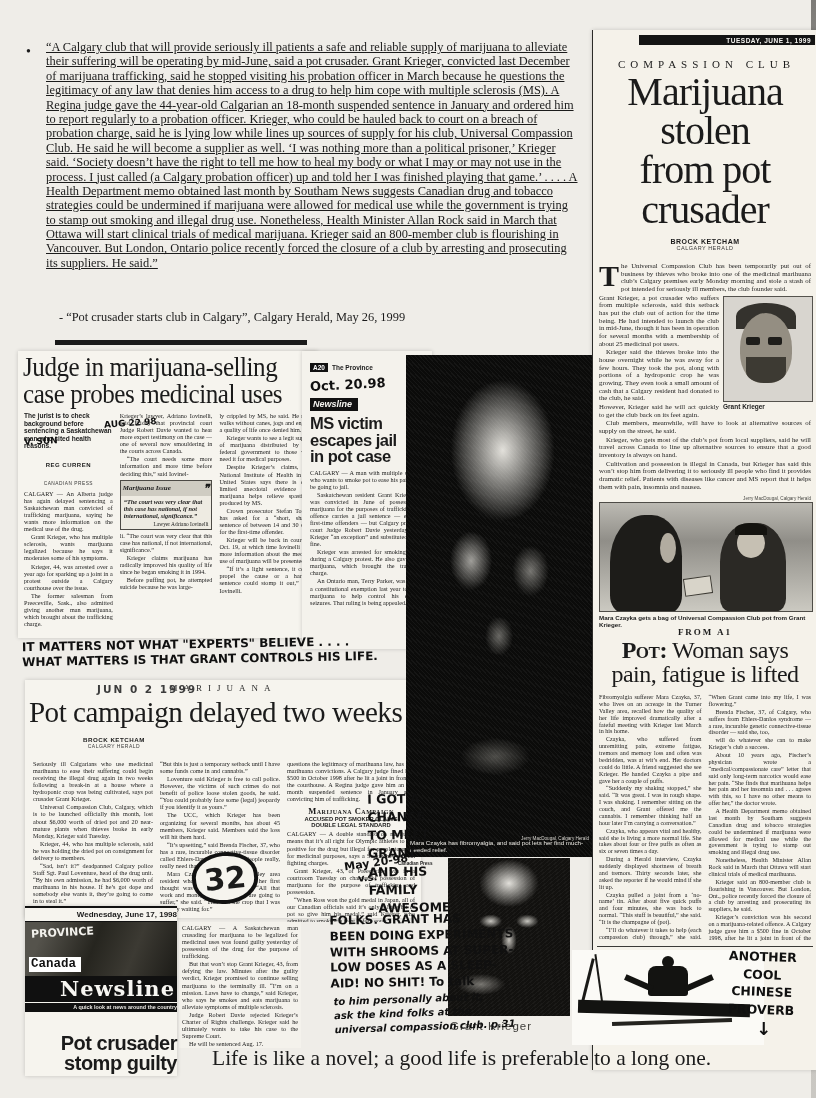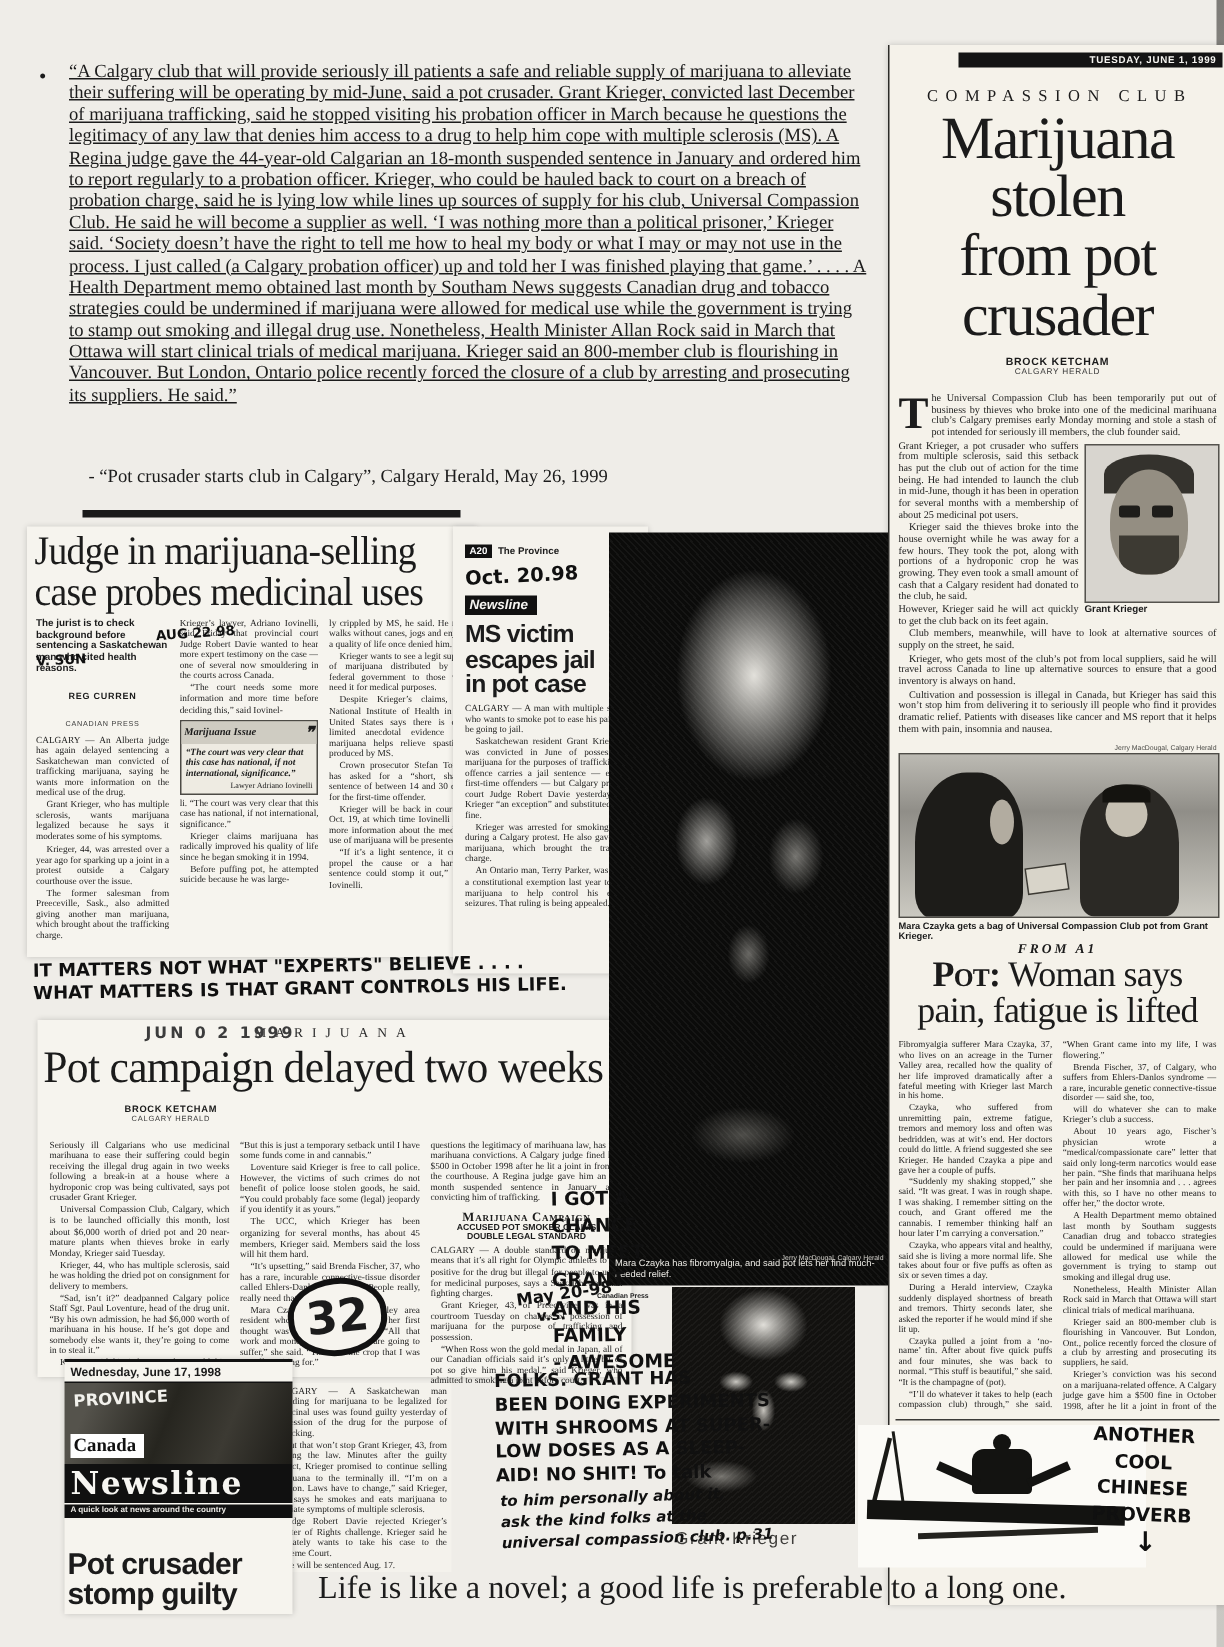--- a/index.html
+++ b/index.html
@@ -99,21 +99,21 @@
   .camp-head{font-size:30px;letter-spacing:-.5px;transform:scaleX(.97);transform-origin:left;}
   .subhead1{font-weight:bold;font-variant:small-caps;font-size:8.5px;text-align:center;letter-spacing:.5px;}
   .subhead2{font-family:"Liberation Sans",sans-serif;font-weight:bold;font-size:5.8px;text-align:center;}
   .badge32{border:4px solid #111;border-radius:50%/46%;width:58px;height:44px;display:flex;align-items:center;justify-content:center;
       font-family:"DejaVu Sans",sans-serif;font-weight:bold;font-size:30px;transform:rotate(-6deg);background:#f6f4ee;}
   
   .cn-date{font-family:"Liberation Sans",sans-serif;font-weight:bold;font-size:8px;padding:2px 0 2px 4px;
       border-top:2px solid #111;border-bottom:1.5px solid #111;}
   .cn-img{height:54px;background:linear-gradient(112deg,#55534c 12%,#26251f 45%,#3c3a33 70%,#1c1b17 100%);position:relative;}
   .cn-prov{position:absolute;left:6px;top:4px;color:#f2f1ec;font-size:11px;transform:rotate(-3deg);}
-  .cn-canada{position:absolute;left:4px;bottom:4px;background:#fff;color:#111;font-family:Liberation Serif, serif;
+  .cn-canada{position:absolute;left:4px;bottom:4px;background:#fff;color:#111;font-family:Liberation Mono, monospace;
       font-weight:bold;font-size:12.5px;padding:0 5px 1px 2px;}
   .cn-banner{background:#101010;color:#f7f6f2;font-family:"DejaVu Serif",serif;font-weight:bold;font-size:21px;
       padding:0 2px 1px 4px;letter-spacing:1px;}
   .cn-tagline{background:#101010;color:#eceae5;font-family:"Liberation Sans",sans-serif;font-weight:bold;
       font-size:5.4px;padding:1px 0 2px 4px;margin-top:1px;}
   .cn-head{font-family:"Liberation Sans",sans-serif;font-weight:bold;font-size:20px;line-height:1.0;letter-spacing:-.5px;margin-top:21px;}
   .edge{background:linear-gradient(180deg,#7d7b77,#b9b7b2 30%,#cac8c3);}
 </style>
 </head>
 <body>
@@ -268,21 +268,21 @@
       <div>WITH SHROOMS AT SUPER-</div>
       <div>LOW DOSES AS A SLEEP-</div>
       <div>AID!  NO SHIT!  To talk</div>
     </div>
   <div class="abs hw" style="left:334px;top:992px;font-size:10px;font-style:italic;line-height:1.4;transform:rotate(-2deg);z-index:6;">
       <div>to him personally about it,</div>
       <div>ask the kind folks at the</div>
       <div>universal compassion club. p.31</div>
     </div>
 
-  <div class="abs clip" style="left:43px;top:906px;width:152px;height:170px;z-index:2;">
+  <div class="abs clip" style="left:25px;top:906px;width:152px;height:170px;z-index:2;text-align:right;">
     <div class="cn-date">Wednesday, June 17, 1998</div>
     <div class="cn-img">
       <div class="cn-prov hw">PROVINCE</div>
       <div class="cn-canada">Canada</div>
     </div>
     <div class="cn-banner">Newsline</div>
     <div class="cn-tagline">A quick look at news around the country</div>
     <div class="cn-head" style="padding-left:2px;">
       <div>Pot crusader</div>
       <div>stomp guilty</div>
@@ -336,21 +336,21 @@
           <div class="para">Cultivation and possession is illegal in Canada, but Krieger has said this won’t stop him from delivering it to seriously ill people who find it provides dramatic relief. Patients with diseases like cancer and MS report that it helps them with pain, insomnia and nausea.</div>
         </div>
     </div>
     <div class="abs credit" style="left:6px;top:466px;width:212px;">Jerry MacDougal, Calgary Herald</div>
     <div class="abs duo-photo" style="left:6px;top:472px;width:212px;height:108px;border:1px solid #4e4c47;">
       <div class="duo-left"></div>
         <div class="duo-right"></div>
         <div class="duo-bag"></div>
     </div>
     <div class="abs cap-sm" style="left:6px;top:584px;width:212px;">Mara Czayka gets a bag of Universal Compassion Club pot from Grant Krieger.</div>
-    <div class="abs froma1" style="left:0;top:597px;width:224px;font-style:italic;">FROM A1</div>
+    <div class="abs froma1" style="left:0;top:597px;width:224px;">FROM A1</div>
     <div class="abs" style="left:0;top:608px;width:224px;">
       <div class="pot-head"><span class="pot-label">Pot:</span><span> Woman says</span></div>
       <div class="pot-head">pain, fatigue is lifted</div>
     </div>
     <div class="abs two-col np" style="left:6px;top:664px;width:212px;height:250px;">
         <div class="para">Fibromyalgia sufferer Mara Czayka, 37, who lives on an acreage in the Turner Valley area, recalled how the quality of her life improved dramatically after a fateful meeting with Krieger last March in his home.</div>
         <div class="para">Czayka, who suffered from unremitting pain, extreme fatigue, tremors and memory loss and often was bedridden, was at wit’s end. Her doctors could do little. A friend suggested she see Krieger. He handed Czayka a pipe and gave her a couple of puffs.</div>
         <div class="para">“Suddenly my shaking stopped,” she said. “It was great. I was in rough shape. I was shaking. I remember sitting on the couch, and Grant offered me the cannabis. I remember thinking half an hour later I’m carrying a conversation.”</div>
         <div class="para">Czayka, who appears vital and healthy, said she is living a more normal life. She takes about four or five puffs as often as six or seven times a day.</div>
         <div class="para">During a Herald interview, Czayka suddenly displayed shortness of breath and tremors. Thirty seconds later, she asked the reporter if he would mind if she lit up.</div>

